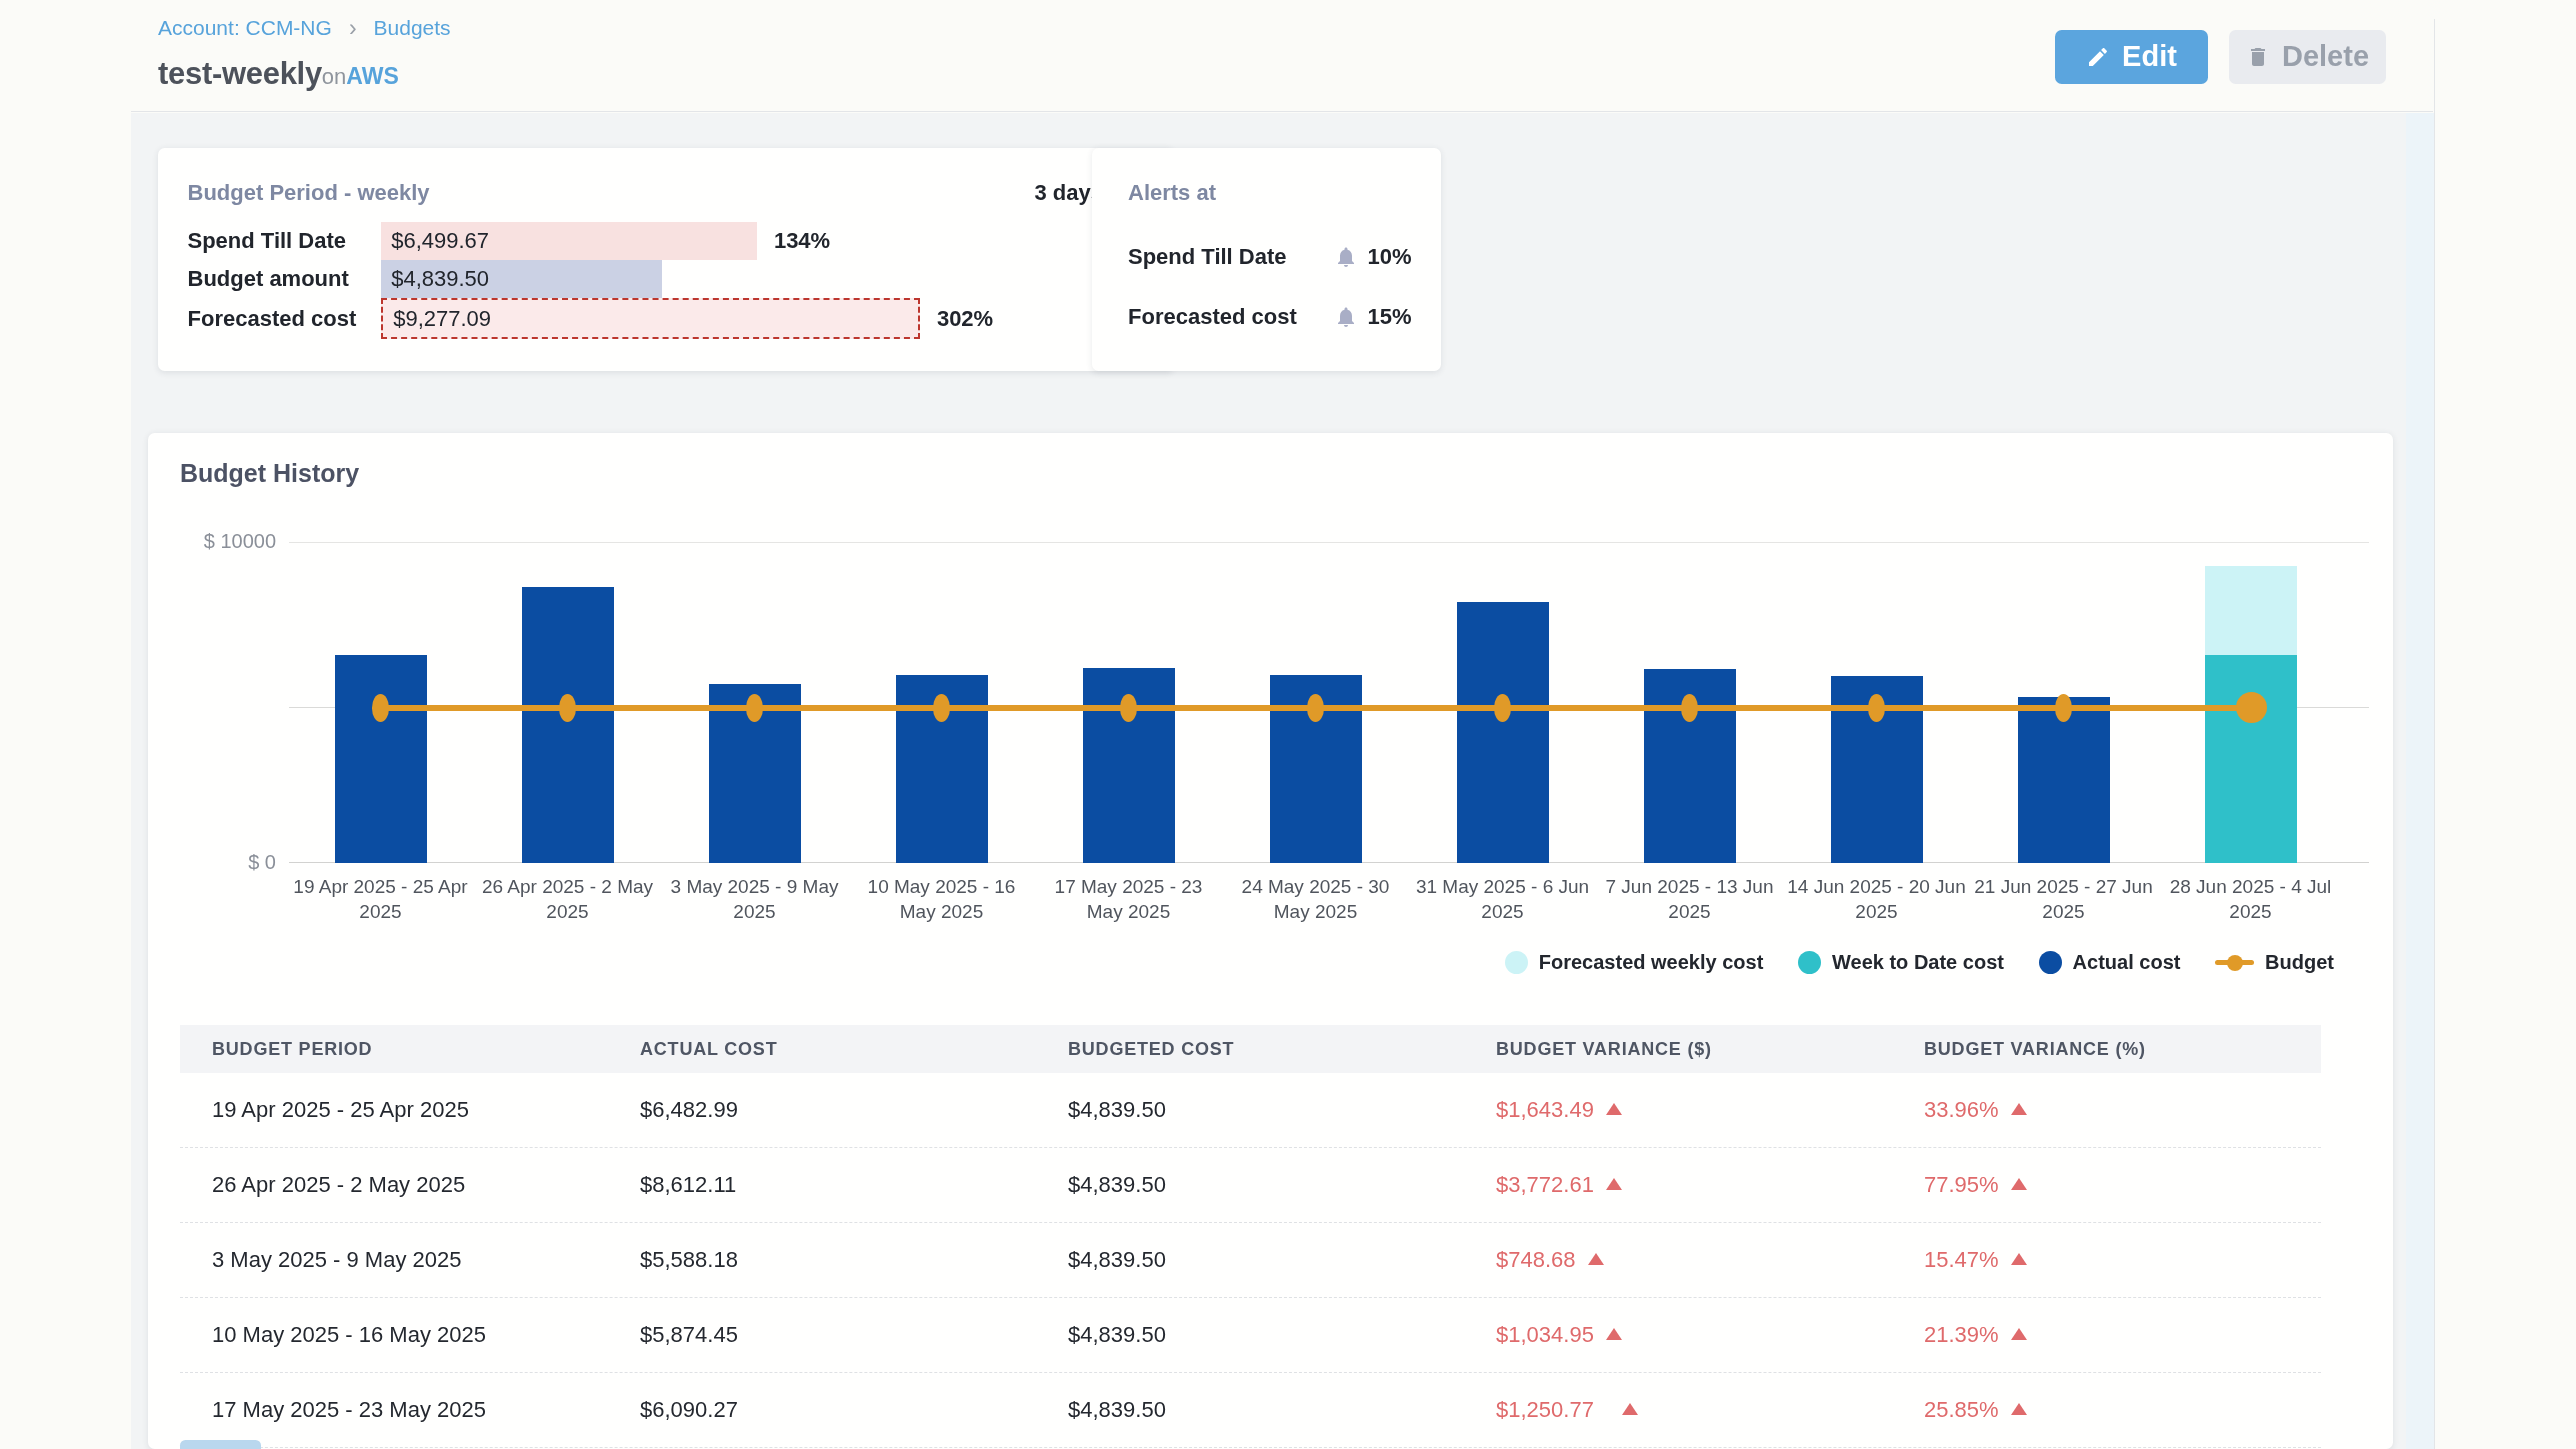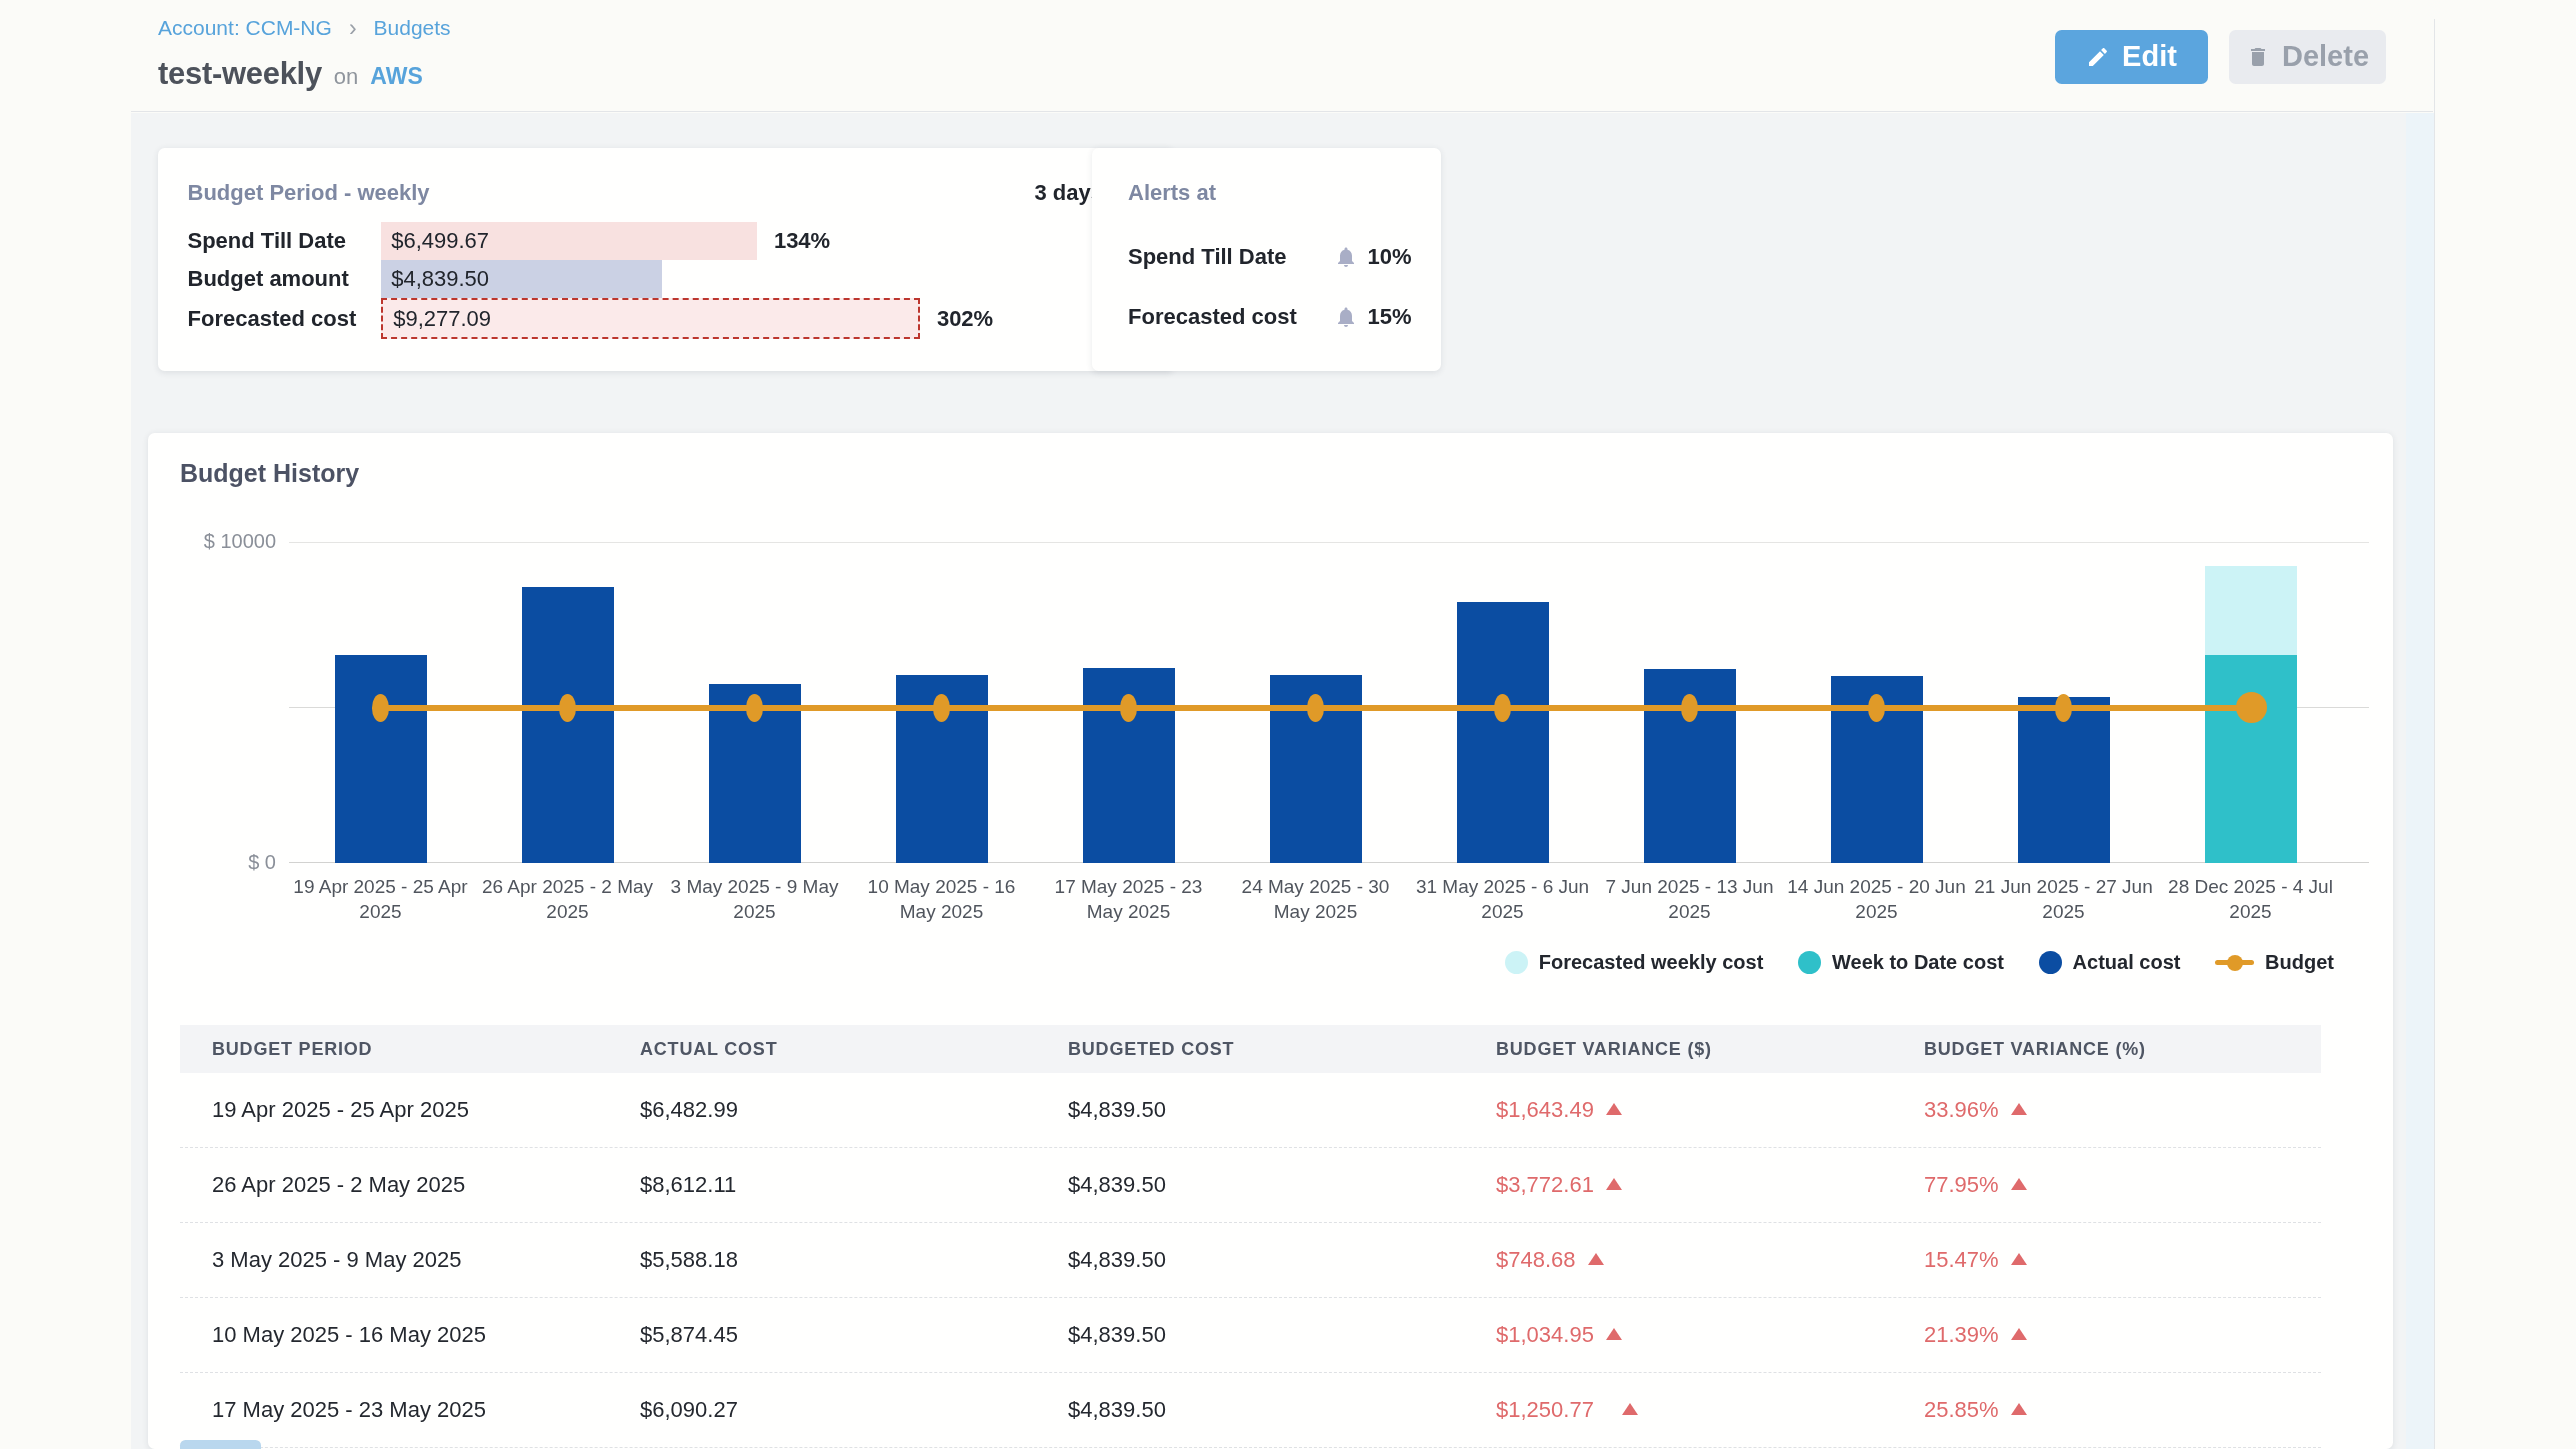--- a/index.html
+++ b/index.html
@@ -3,21 +3,21 @@
 <meta charset="utf-8">
 <style>
   html,body{margin:0;padding:0;}
   body{font-family:"Liberation Sans","DejaVu Sans",sans-serif;background:#fbfbf8;}
   .page{position:relative;width:2576px;height:1449px;background:#fbfbf8;overflow:hidden;}
 
   
   .breadcrumb{position:absolute;left:158px;top:13.4px;height:29.5px;display:flex;align-items:center;gap:17px;font-size:21px;}
   .breadcrumb a{color:#57a3db;text-decoration:none;cursor:pointer;}
   .crumb-sep{color:#9aa0a8;font-size:23px;line-height:1;}
-  .title-row{position:absolute;left:158px;top:56px;display:flex;align-items:baseline;gap:12px;}
+  .title-row{position:absolute;left:158px;top:56px;display:flex;align-items:baseline;}
   .page-title{font-size:31px;font-weight:700;color:#4d525b;letter-spacing:-0.3px;margin:0;}
   .title-on{font-size:22px;color:#8f959d;}
   .title-provider{font-size:23px;font-weight:700;color:#57a3db;text-decoration:none;cursor:pointer;}
   .btn{position:absolute;top:29.5px;height:54px;border:none;border-radius:6.7px;display:flex;align-items:center;justify-content:center;gap:12px;font-size:29px;font-weight:700;cursor:pointer;font-family:inherit;}
   .btn-edit{left:2055px;width:153px;background:#5ba5de;color:#ffffff;}
   .btn-delete{left:2229px;width:157px;background:#e9ebef;color:#99a0ab;}
   .btn svg{width:24px;height:24px;}
 
   .header-divider{position:absolute;left:131px;top:111px;width:2302px;height:1.3px;background:#e3e5e8;}
   .content-bg{position:absolute;left:131px;top:113px;width:2302px;height:1336px;background:#f2f4f5;}
@@ -175,21 +175,21 @@
         <div class="bar" style="left: 1309px; width: 92px; top: 169px; height: 261px; background: rgb(11, 77, 162);"></div>
         <div class="xlabel" style="left: 1264px; top: 441px;">31 May 2025 - 6 Jun 2025</div>
         <div class="bar" style="left: 1496px; width: 92px; top: 236px; height: 194px; background: rgb(11, 77, 162);"></div>
         <div class="xlabel" style="left: 1451px; top: 441px;">7 Jun 2025 - 13 Jun 2025</div>
         <div class="bar" style="left: 1683px; width: 92px; top: 243px; height: 187px; background: rgb(11, 77, 162);"></div>
         <div class="xlabel" style="left: 1638px; top: 441px;">14 Jun 2025 - 20 Jun 2025</div>
         <div class="bar" style="left: 1870px; width: 92px; top: 264px; height: 166px; background: rgb(11, 77, 162);"></div>
         <div class="xlabel" style="left: 1825px; top: 441px;">21 Jun 2025 - 27 Jun 2025</div>
         <div class="bar" style="left: 2057px; width: 92px; top: 222px; height: 208px; background: rgb(47, 192, 201);"></div>
         <div class="bar" style="left: 2057px; width: 92px; top: 133px; height: 89px; background: rgb(204, 243, 246);"></div>
-        <div class="xlabel" style="left: 2012px; top: 441px;">28 Dec 2025 - 4 Jul 2025</div>
+        <div class="xlabel" style="left: 2012px; top: 441px;">28 Jun 2025 - 4 Jul 2025</div>
         <div class="budget-line" style="left: 233px; width: 1870px; top: 272px; background: rgb(224, 154, 40);"></div>
         <div class="marker" style="left: 224px; top: 261px; width: 17.4px; height: 28px; background: rgb(224, 154, 40);"></div>
         <div class="marker" style="left: 411px; top: 261px; width: 17.4px; height: 28px; background: rgb(224, 154, 40);"></div>
         <div class="marker" style="left: 598px; top: 261px; width: 17.4px; height: 28px; background: rgb(224, 154, 40);"></div>
         <div class="marker" style="left: 785px; top: 261px; width: 17.4px; height: 28px; background: rgb(224, 154, 40);"></div>
         <div class="marker" style="left: 972px; top: 261px; width: 17.4px; height: 28px; background: rgb(224, 154, 40);"></div>
         <div class="marker" style="left: 1159px; top: 261px; width: 17.4px; height: 28px; background: rgb(224, 154, 40);"></div>
         <div class="marker" style="left: 1346px; top: 261px; width: 17.4px; height: 28px; background: rgb(224, 154, 40);"></div>
         <div class="marker" style="left: 1533px; top: 261px; width: 17.4px; height: 28px; background: rgb(224, 154, 40);"></div>
         <div class="marker" style="left: 1720px; top: 261px; width: 17.4px; height: 28px; background: rgb(224, 154, 40);"></div>

